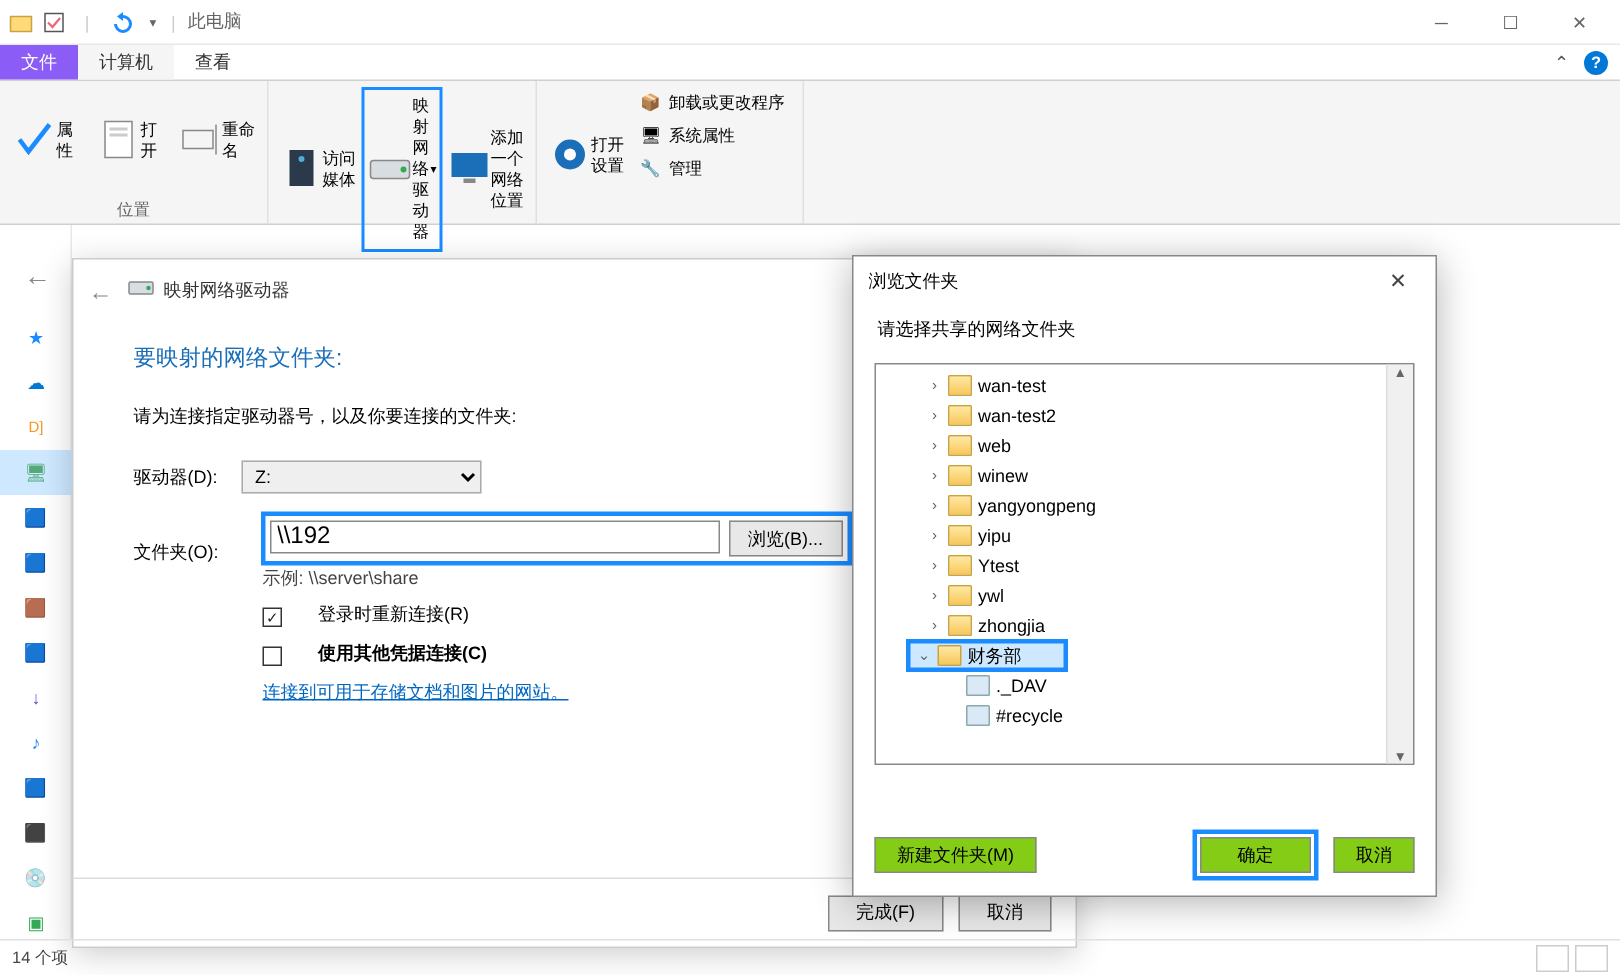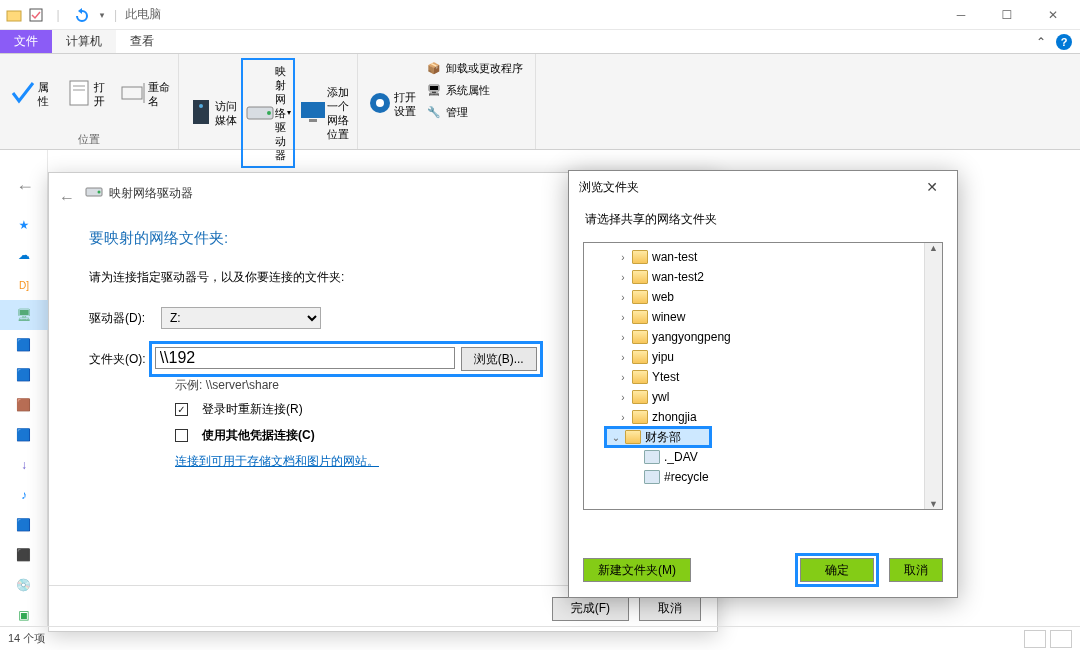--- a/index.html
+++ b/index.html
@@ -41,26 +41,26 @@
 .statusbar .vicon { width: 22px; height: 18px; border: 1px solid #ccc; }
 
 
 .wizard { position: absolute; left: 48px; top: 172px; width: 670px; height: 460px; background: #fff; border: 1px solid #ccc; box-shadow: 0 4px 20px rgba(0,0,0,.2); }
 .wizard .wiz-back { position: absolute; left: 10px; top: 14px; color: #888; font-size: 16px; }
 .wizard .wiz-title-row { position: absolute; left: 36px; top: 12px; display: flex; align-items: center; gap: 6px; font-size: 12px; color: #333; }
 .wizard .wiz-heading { position: absolute; left: 40px; top: 56px; color: #1a6fb8; font-size: 15px; }
 .wizard .wiz-sub { position: absolute; left: 40px; top: 96px; font-size: 12px; }
 .wizard .row-drive { position: absolute; left: 40px; top: 134px; display: flex; align-items: center; gap: 16px; font-size: 12px; }
 .wizard .row-drive select { width: 160px; height: 22px; border: 1px solid #aaa; font-size: 12px; padding: 0 4px; }
-.wizard .row-folder { position: absolute; left: 40px; top: 168px; display: flex; align-items: center; gap: 3px; font-size: 12px; }
+.wizard .row-folder { position: absolute; left: 40px; top: 168px; display: flex; align-items: flex-end; gap: 28px; font-size: 12px; }
 .wizard .folder-group { border: 3px solid #1a8cff; padding: 3px; display: flex; gap: 6px; }
 .wizard .folder-group input { width: 300px; height: 22px; border: 1px solid #888; font-size: 16px; padding: 0 4px; }
 .wizard .browse-btn { height: 24px; padding: 0 12px; border: 1px solid #888; background: #e8e8e8; font-size: 12px; }
 .wizard .hint { position: absolute; left: 126px; top: 204px; font-size: 12px; color: #444; }
-.wizard .chk { position: absolute; left: 126px; font-size: 12px; display: flex; align-items: center; gap: 14px; }
+.wizard .chk { position: absolute; left: 126px; font-size: 12px; display: flex; align-items: flex-end; gap: 24px; }
 .wizard .chk1 { top: 228px; }
 .wizard .chk2 { top: 254px; font-weight: bold; }
 .wizard .link1 { position: absolute; left: 126px; top: 280px; font-size: 12px; color: #0067c0; text-decoration: underline; }
 .wizard .wiz-footer { position: absolute; bottom: 0; left: 0; right: 0; height: 46px; border-top: 1px solid #ddd; display: flex; align-items: center; justify-content: flex-end; gap: 10px; padding-right: 16px; }
 .wizard .wiz-footer button { height: 24px; padding: 0 18px; border: 1px solid #888; background: #e8e8e8; font-size: 12px; }
 
 
 .browse-dlg { position: absolute; left: 568px; top: 170px; width: 390px; height: 428px; background: #fff; border: 1px solid #888; box-shadow: 0 4px 24px rgba(0,0,0,.3); }
 .browse-dlg .dlg-title { height: 32px; display: flex; align-items: center; padding: 0 10px; font-size: 12px; }
 .browse-dlg .dlg-close { margin-left: auto; width: 30px; text-align: center; font-size: 14px; color: #444; }

